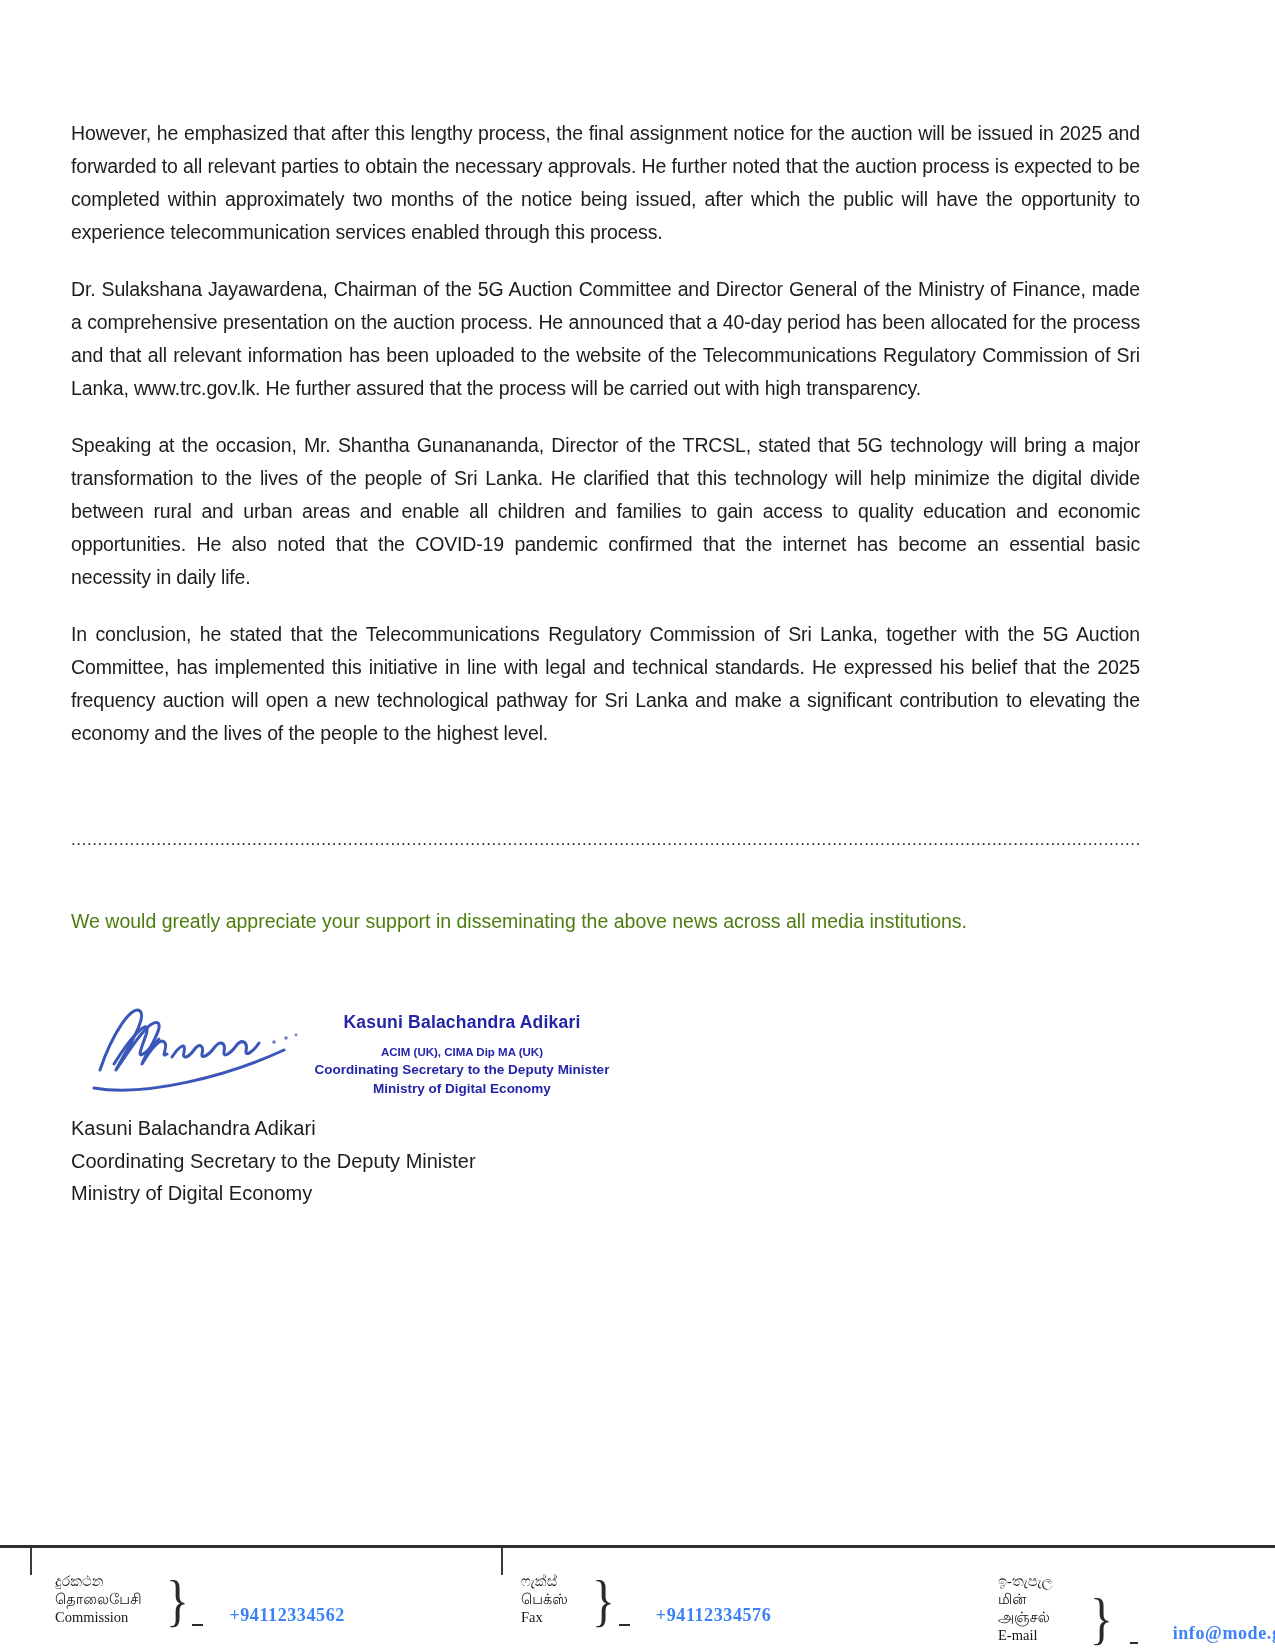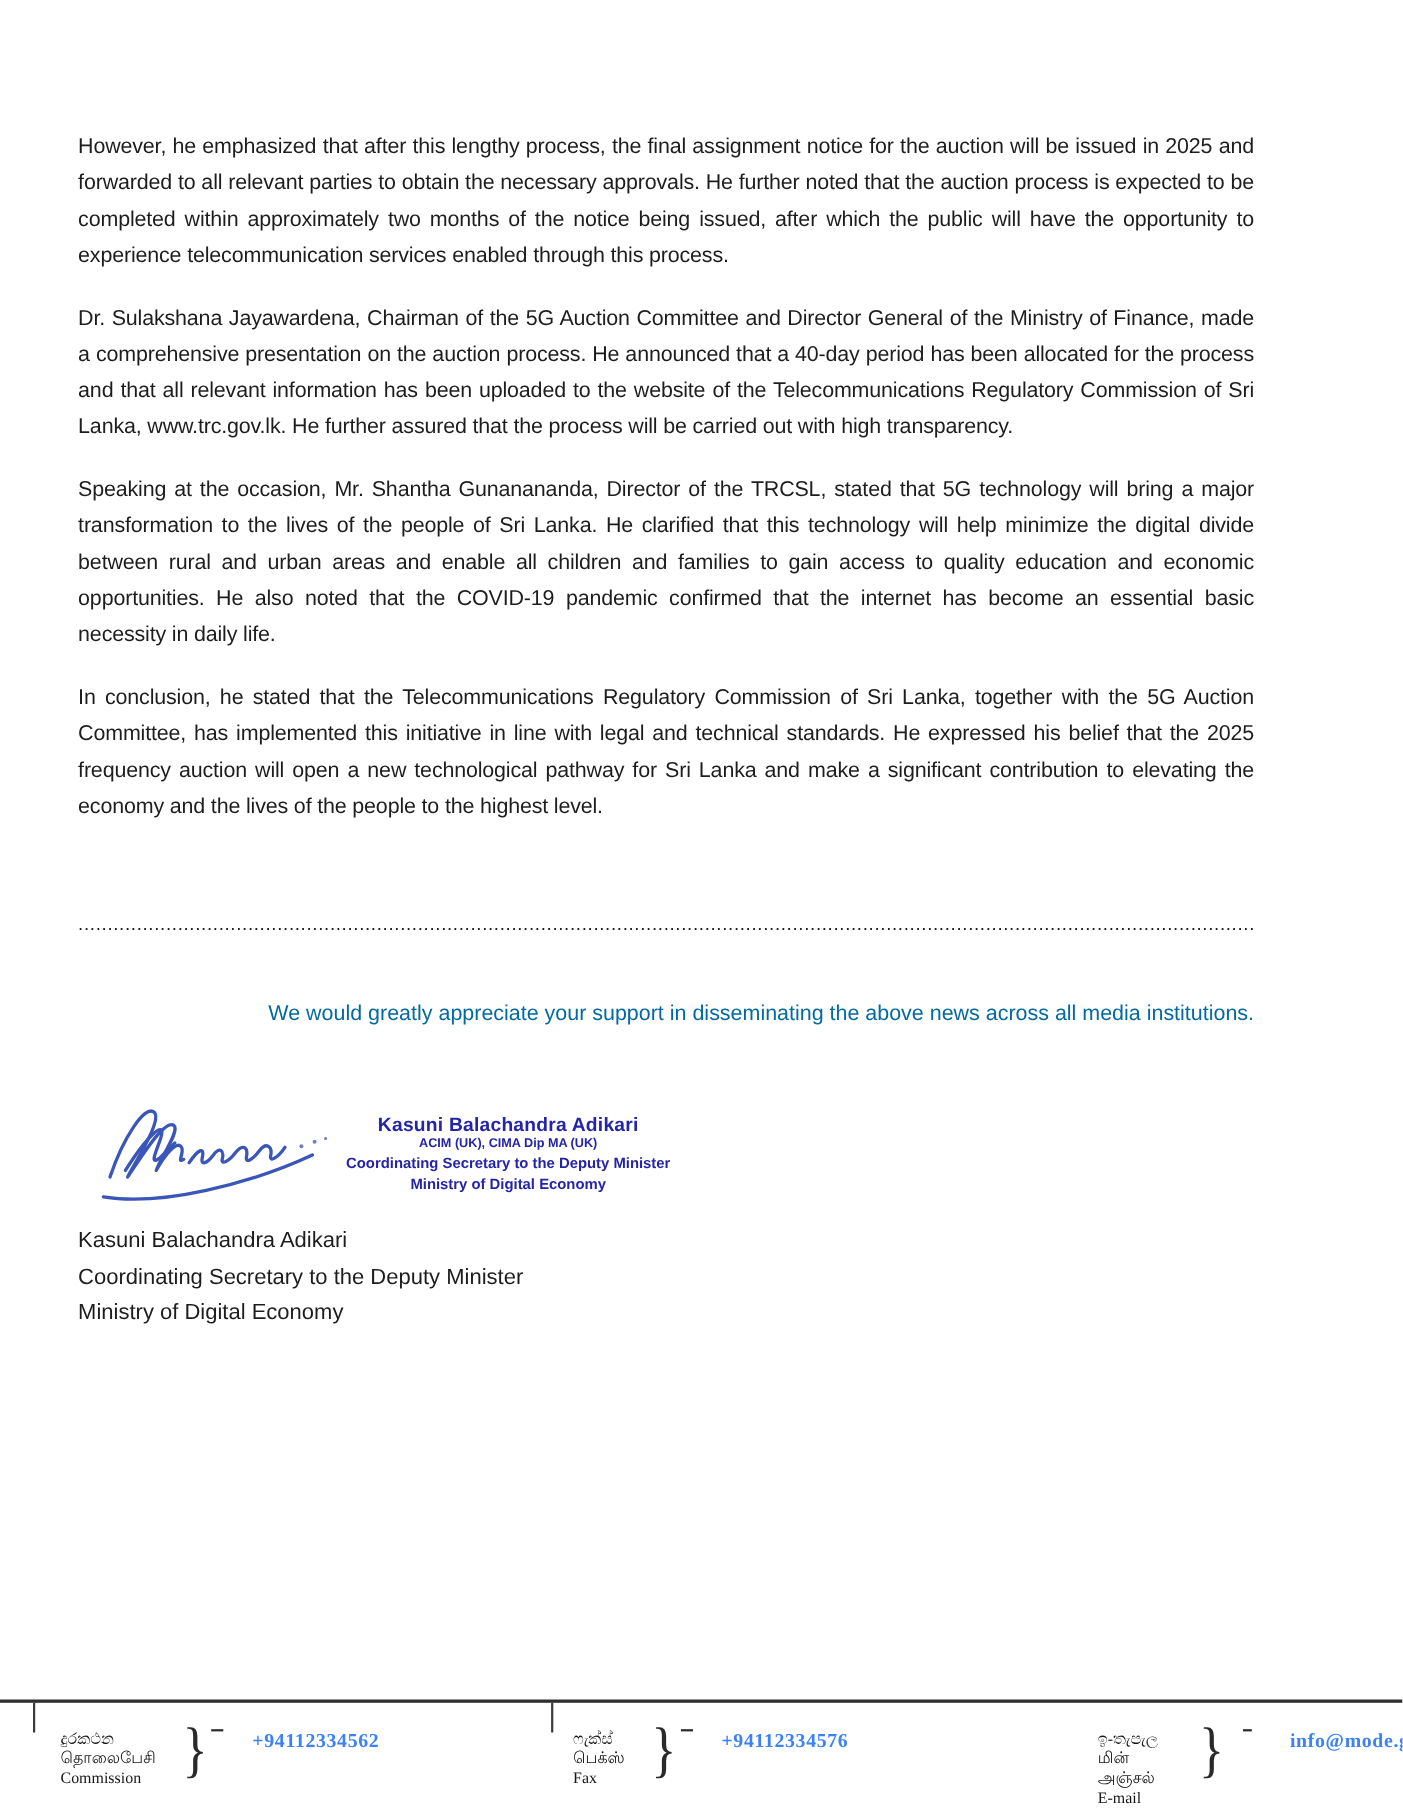--- a/index.html
+++ b/index.html
@@ -27,50 +27,50 @@
 
   .dots-line {
     position: absolute; left: 71px; top: 830px; width: 1070px;
     font-size: 17px; letter-spacing: 0.6px;
     white-space: nowrap; overflow: hidden;
     color: #1d1d1d;
   }
 
   .closing-note {
     position: absolute; left: 71px; top: 905px; width: 1069px;
-    font-size: 19.5px; line-height: 33px; color: #0369a1; text-align: right;
+    font-size: 19.5px; line-height: 33px; color: #4d7c0f;
   }
 
   
   .signature-wrap { position: absolute; left: 86px; top: 990px; width: 220px; height: 122px; }
   .stamp {
     position: absolute; left: 312px; top: 1012px; width: 300px;
     text-align: center; color: #2424a8; line-height: 1.15;
   }
   .stamp .s-name  { font-size: 17.5px; font-weight: 700; letter-spacing: 0.2px; }
-  .stamp .s-qual  { font-size: 11.5px; font-weight: 700; margin-top: 2px; }
+  .stamp .s-qual  { font-size: 11.5px; font-weight: 700; margin-top: 14px; }
   .stamp .s-title { font-size: 13.5px; font-weight: 700; margin-top: 3px; }
   .stamp .s-min   { font-size: 13.5px; font-weight: 700; margin-top: 3px; }
 
   .signoff {
     position: absolute; left: 71px; top: 1112px;
     font-size: 20px; line-height: 32.5px; color: #1d1d1d;
   }
 
   
   .footer {
     position: absolute; left: 0; top: 1545px; width: 1275px; height: 105px;
     border-top: 3px solid #2f2f2f;
     font-family: "Liberation Serif", serif; color: #111111;
   }
   .f-tick { position: absolute; top: 0; width: 2px; height: 27px; background: #3a3a3a; }
   .f-tick.left { left: 30px; }
   .f-tick.mid  { left: 501px; }
 
-  .f-group { position: absolute; display: flex; align-items: flex-start; }
+  .f-group { position: absolute; display: flex; align-items: flex-end; }
   .f-group.tel   { left: 55px;  top: 24px; }
   .f-group.fax   { left: 521px; top: 24px; }
   .f-group.email { left: 998px; top: 24px; gap: 13px; }
 
   .f-labels { font-size: 14.5px; line-height: 18px; color: #161616; }
   .f-brace {
     font-size: 56px; font-weight: 400; color: #2a2a2a;
     transform: scaleX(0.85); line-height: 0.9;
     margin-left: 22px; margin-top: -6px;
     font-family: "Liberation Serif", serif;

